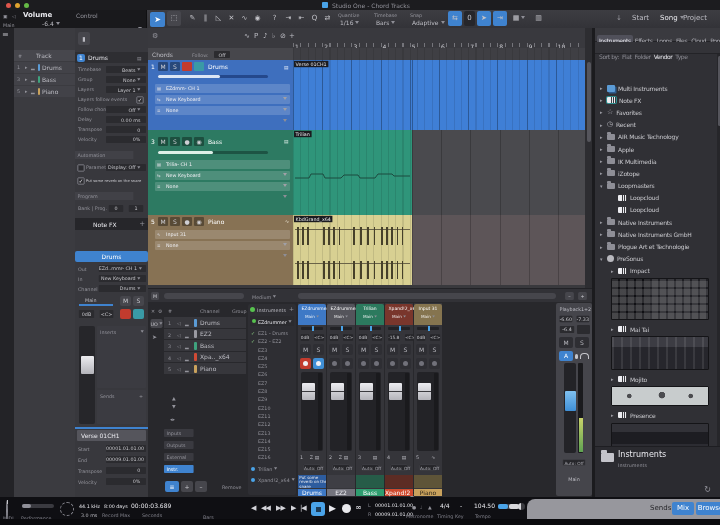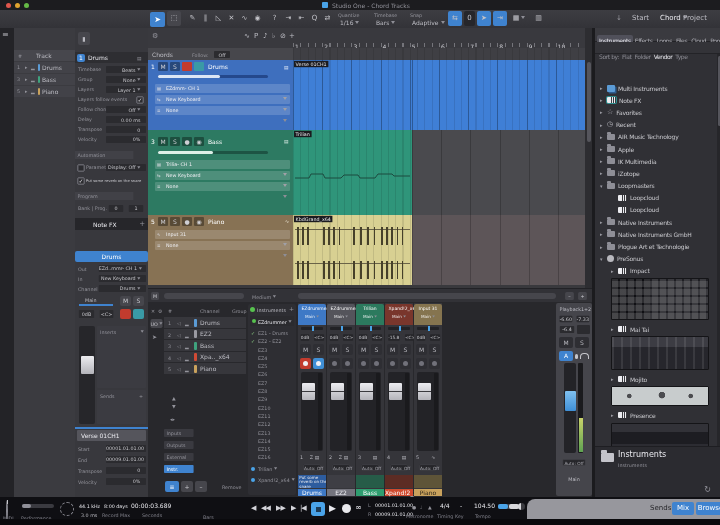--- a/index.html
+++ b/index.html
@@ -136,20 +136,29 @@
 
   <div class="abs" id="titlebar">
     <span class="abs tl" style="left:6px;background:#e0564c"></span>
     <span class="abs tl" style="left:15px;background:#dfa32f"></span>
     <span class="abs tl" style="left:24px;background:#65b946"></span>
     <span class="abs" style="left:322px;top:2px;width:6px;height:6px;background:#4aa3e8;border-radius:1px"></span>
     <span class="abs f6 dim" style="left:332px;top:1.5px">Studio One - Chord Tracks</span>
   </div>
 
   <div class="abs" id="topbar">
+    <div class="abs" id="volwidget">
+      <span class="abs f5 dim" style="left:3px;top:2px">▣</span>
+      <span class="abs f5 dim" style="left:12px;top:2px">◁</span>
+      <span class="abs f7 wt" style="left:23px;top:1px;font-weight:bold">Volume</span>
+      <span class="abs f6 dim" style="left:76px;top:2px">Control</span>
+      <span class="abs f5 dim" style="left:3px;top:10.5px">Main</span>
+      <span class="abs f6 mid dd" style="left:42px;top:10px">-6.4</span>
+      <span class="abs dd" style="right:4px;top:6px"></span>
+    </div>
 
     <span class="abs bluebox" style="left:150px;top:1.5px;width:15px;height:15px;line-height:15px;font-size:8px">➤</span>
     <span class="abs box toolglyph" style="left:167px;width:14px">⬚</span>
     <span class="abs toolglyph" style="left:186px">✎</span>
     <span class="abs toolglyph" style="left:199px">∥</span>
     <span class="abs toolglyph" style="left:212px">◺</span>
     <span class="abs toolglyph" style="left:225px">✕</span>
     <span class="abs toolglyph" style="left:238px">∿</span>
     <span class="abs toolglyph" style="left:251px">◉</span>
 
@@ -168,21 +177,21 @@
 
     <span class="abs bluebox toolglyph" style="left:448px;width:14px">⇆</span>
     <span class="abs box toolglyph" style="left:464px;width:11px;background:#26262a">0</span>
     <span class="abs bluebox toolglyph" style="left:477px;width:14px">➤</span>
     <span class="abs bluebox toolglyph" style="left:493px;width:14px">⇥</span>
     <span class="abs toolglyph dd" style="left:510px;width:18px">▦</span>
     <span class="abs toolglyph" style="left:532px">▥</span>
 
     <span class="abs f7 dim" style="left:616px;top:4px">↓</span>
     <span class="abs f7 mid" style="left:632px;top:4px">Start</span>
-    <span class="abs f7 wt dd" style="left:660px;top:4px">Chord</span>
+    <span class="abs f7 wt dd" style="left:660px;top:4px">Song</span>
     <span class="abs f7 mid" style="left:683px;top:4px">Project</span>
   </div>
 
   <div class="abs" id="leftrail">
     <span class="abs f8 mid" style="left:2px;top:2px">≡</span>
   </div>
 
   <div class="abs" id="tracklist">
     <div class="abs" style="left:0;top:22px;width:61px;height:11px;background:#47474d">
       <span class="abs f5 dim" style="left:4px;top:2px">#</span>

